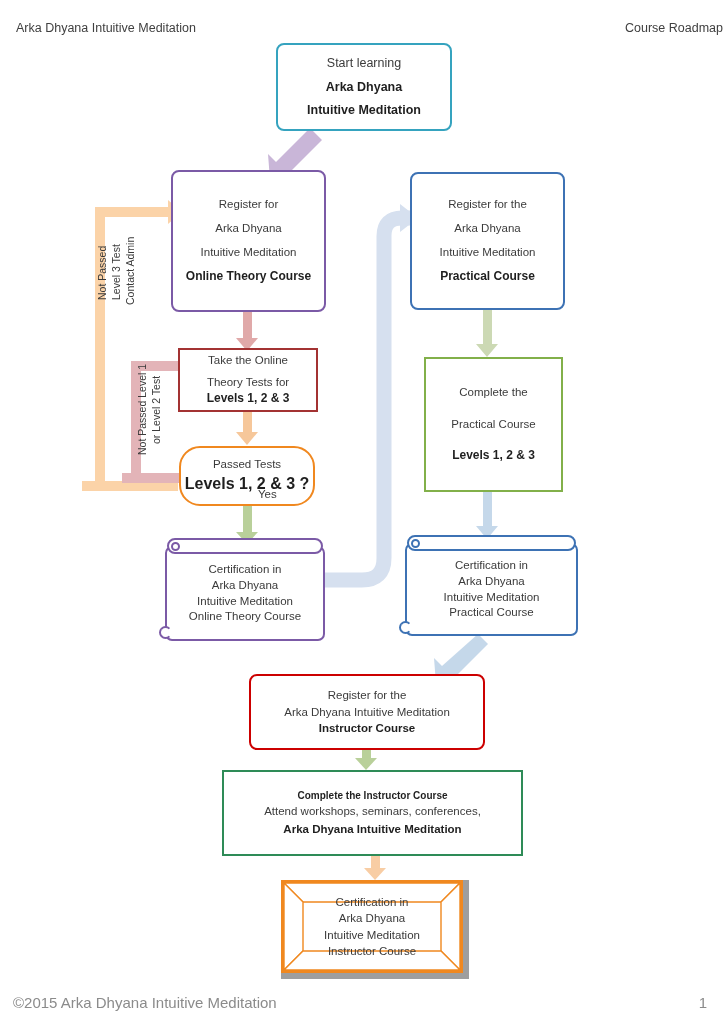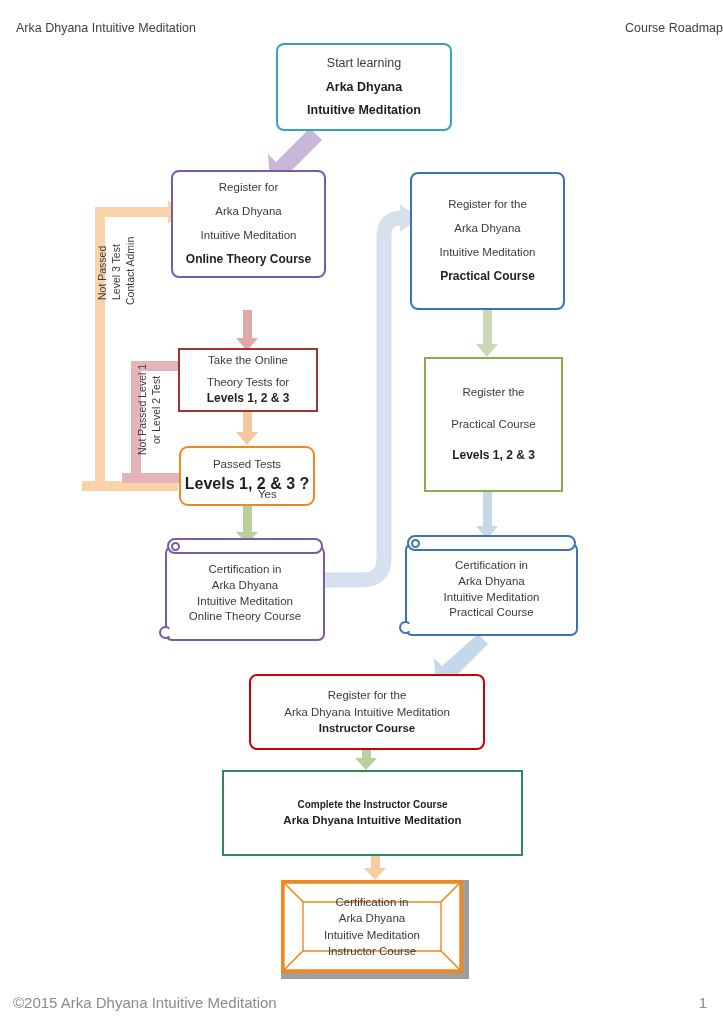--- a/index.html
+++ b/index.html
@@ -115,47 +115,47 @@
 
 <div class="vline" style="left:371px;top:856px;width:9px;height:18px;background:#f8cda4;"></div>
 <div class="tri" style="left:364px;top:868px;border-left:11px solid transparent;border-right:11px solid transparent;border-top:12px solid #f8cda4;"></div>
 
 <div class="node rnd" style="left:276px;top:43px;width:176px;height:88px;border-width:2.2px;border-color:#35a3bf;">
   <div class="ln" style="font-size:12.5px;margin-bottom:9px;">Start learning</div>
   <div class="ln b" style="font-size:12.5px;margin-bottom:9px;">Arka Dhyana</div>
   <div class="ln b" style="font-size:12.5px;">Intuitive Meditation</div>
 </div>
 
-<div class="node rnd" style="left:171px;top:170px;width:155px;height:108px;border-width:2.2px;border-color:#7b5aa6;">
+<div class="node rnd" style="left:171px;top:170px;width:155px;height:142px;border-width:2.2px;border-color:#7b5aa6;">
   <div class="ln" style="font-size:11.5px;margin-bottom:11px;">Register for</div>
   <div class="ln" style="font-size:11.5px;margin-bottom:11px;">Arka Dhyana</div>
   <div class="ln" style="font-size:11.5px;margin-bottom:11px;">Intuitive Meditation</div>
   <div class="ln b" style="font-size:12px;">Online Theory Course</div>
 </div>
 
 <div class="node rnd" style="left:410px;top:172px;width:155px;height:138px;border-width:2.2px;border-color:#3d72b4;">
   <div class="ln" style="font-size:11.5px;margin-bottom:11px;">Register for the</div>
   <div class="ln" style="font-size:11.5px;margin-bottom:11px;">Arka Dhyana</div>
   <div class="ln" style="font-size:11.5px;margin-bottom:11px;">Intuitive Meditation</div>
   <div class="ln b" style="font-size:12px;">Practical Course</div>
 </div>
 
 <div class="node rect" style="left:178px;top:348px;width:140px;height:64px;border-width:2.2px;border-color:#a33232;">
   <div class="ln" style="font-size:11.5px;margin-bottom:8px;">Take the Online</div>
   <div class="ln" style="font-size:11.5px;margin-bottom:3px;">Theory Tests for</div>
   <div class="ln b" style="font-size:12px;">Levels 1, 2 &amp; 3</div>
 </div>
 
-<div class="node rnd2" style="left:179px;top:446px;width:136px;height:60px;border-width:2.2px;border-color:#f0881f;">
+<div class="node rnd2" style="left:179px;top:446px;width:136px;height:60px;border-width:2.2px;border-color:#f0881f;border-radius:21px;">
   <div class="ln" style="font-size:11.5px;margin-bottom:4px;">Passed Tests</div>
   <div class="ln b" style="font-size:16px;">Levels 1, 2 &amp; 3 ?</div>
 </div>
 
 <div class="node rect" style="left:424px;top:357px;width:139px;height:135px;border-width:2.6px;border-color:#82b04a;">
-  <div class="ln" style="font-size:11.5px;margin-bottom:18px;">Register the</div>
+  <div class="ln" style="font-size:11.5px;margin-bottom:18px;">Complete the</div>
   <div class="ln" style="font-size:11.5px;margin-bottom:18px;">Practical Course</div>
   <div class="ln b" style="font-size:12px;">Levels 1, 2 &amp; 3</div>
 </div>
 
 <div class="scroll" style="position:absolute;left:159px;top:538px;width:166px;height:103px;--c:#7b5aa6;">
   <div class="body"></div>
   <div class="topcurl"></div>
   <div class="dotTL"></div>
   <div class="dotBL"></div>
   <div class="txt">
@@ -180,20 +180,21 @@
 </div>
 
 <div class="node rnd" style="left:249px;top:674px;width:236px;height:76px;border-width:2.6px;border-color:#cc0000;">
   <div class="ln" style="font-size:11.5px;line-height:1.45;">Register for the</div>
   <div class="ln" style="font-size:11.5px;line-height:1.45;">Arka Dhyana Intuitive Meditation</div>
   <div class="ln b" style="font-size:11.5px;line-height:1.45;">Instructor Course</div>
 </div>
 
 <div class="node rect" style="left:222px;top:770px;width:301px;height:86px;border-width:2.2px;border-color:#2e8b57;">
   <div class="ln b" style="font-size:10px;line-height:1.5;">Complete the Instructor Course</div>
+  <div class="ln" style="font-size:11.5px;line-height:1.5;">Attend workshops, seminars, conferences,</div>
   <div class="ln b" style="font-size:11.5px;line-height:1.5;">Arka Dhyana Intuitive Meditation</div>
 </div>
 
 <div class="bevel" style="position:absolute;left:281px;top:880px;width:188px;height:99px;--c:#f0881f;">
   <div class="outer"></div>
   <div class="face"></div>
   <svg style="position:absolute;left:0;top:0;width:182px;height:93px;">
     <polygon points="3,3 179,3 160,22 22,22" fill="#ffffff" stroke="#f0881f" stroke-width="1.4"></polygon>
     <polygon points="3,3 22,22 22,71 3,90" fill="#ffffff" stroke="#f0881f" stroke-width="1.4"></polygon>
     <polygon points="179,3 179,90 160,71 160,22" fill="#ffffff" stroke="#f0881f" stroke-width="1.4"></polygon>

